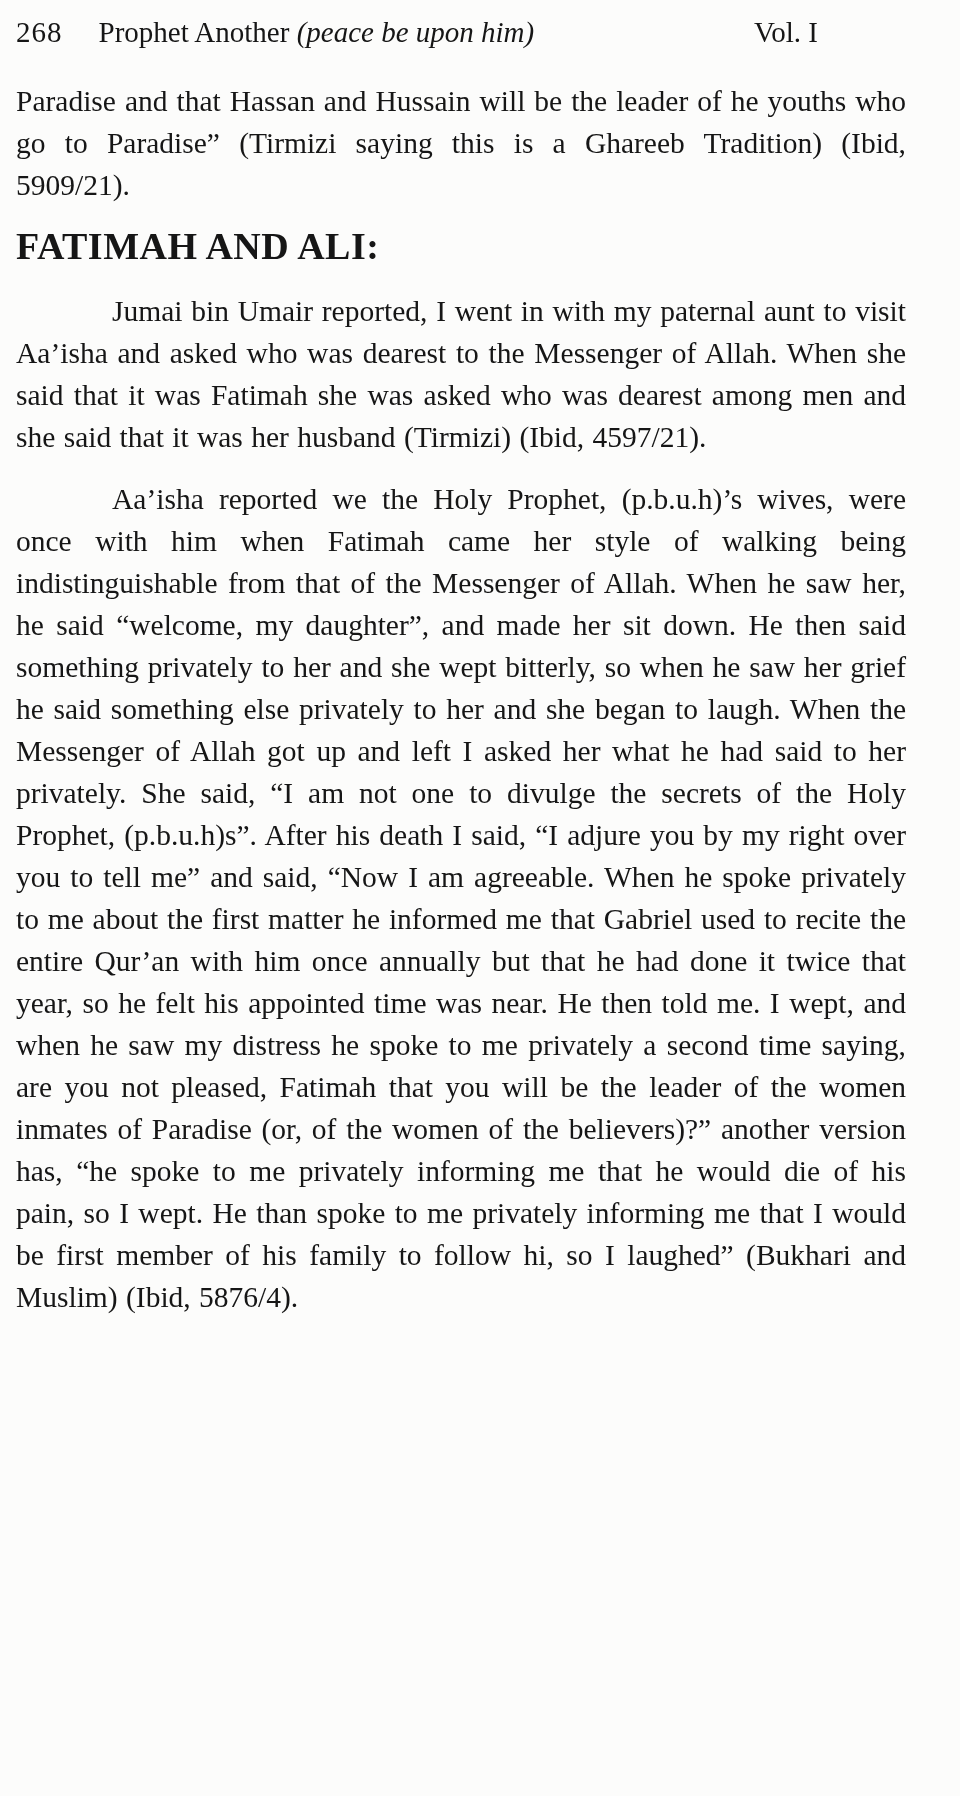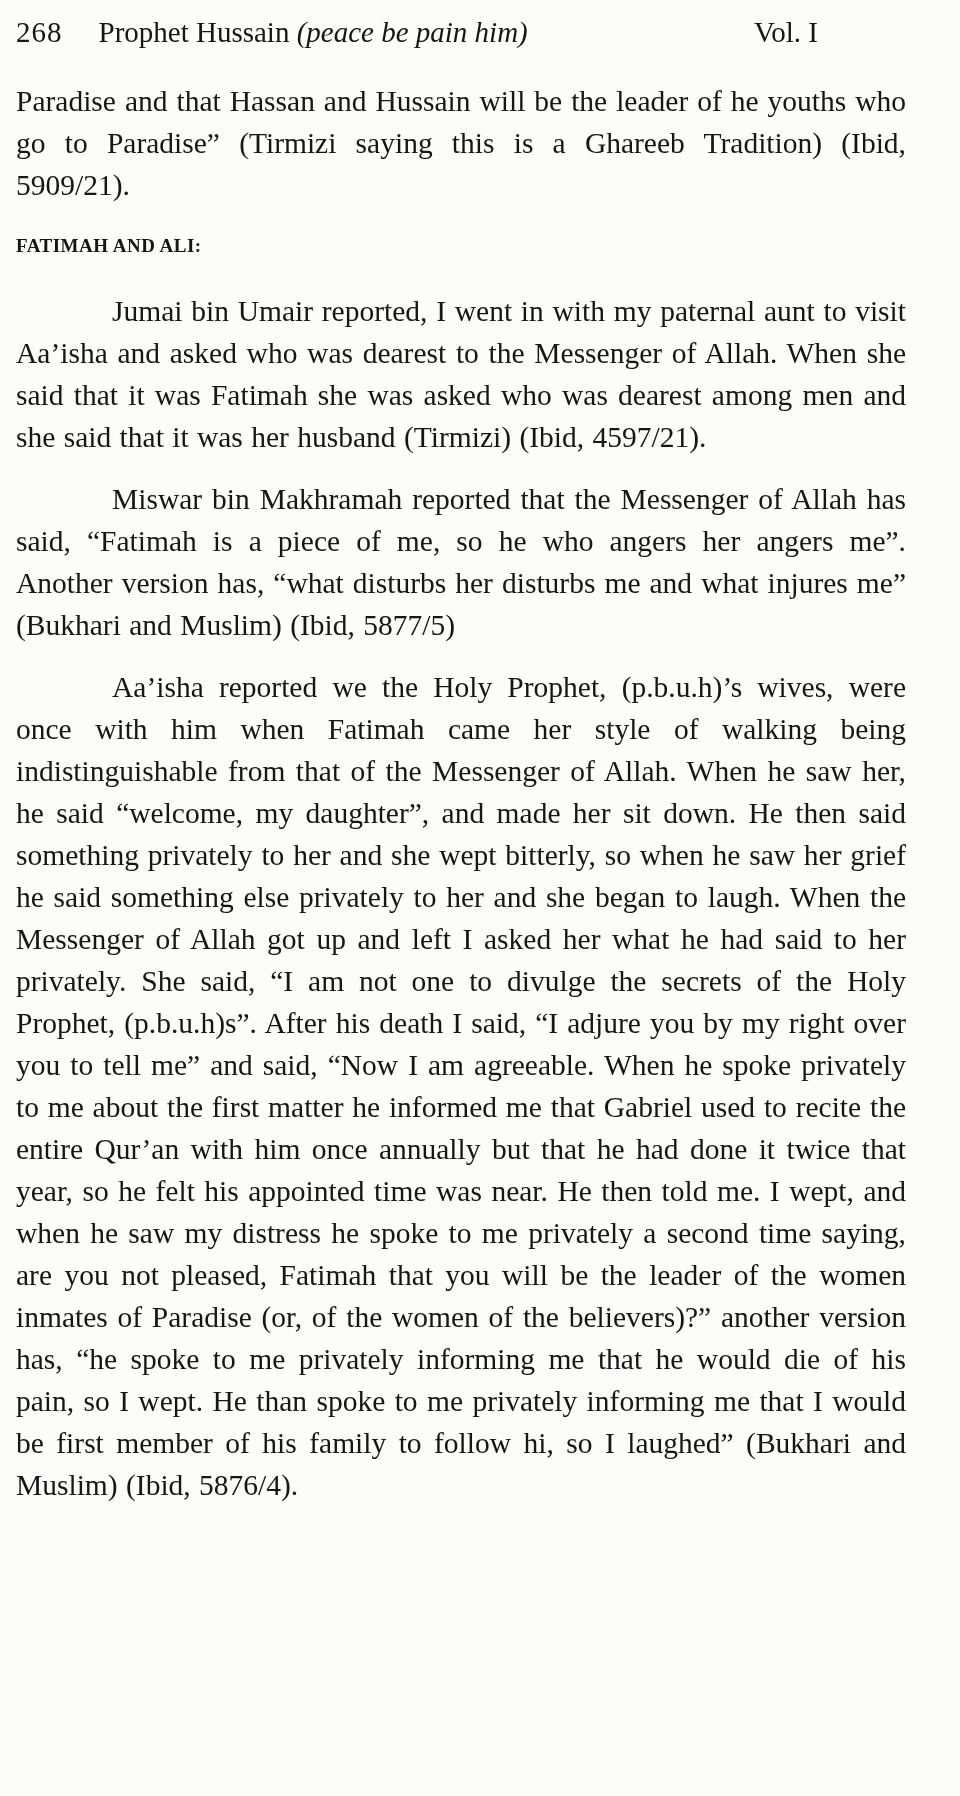--- a/index.html
+++ b/index.html
@@ -45,42 +45,41 @@
     font-size: 29.5px;
     line-height: 42px;
     text-align: justify;
     margin: 0 0 20px 0;
     word-spacing: 1px;
   }
   .para.indent {
     text-indent: 96px;
   }
   .heading {
-    font-size: 19px;
+    font-size: 38px;
     line-height: 40px;
     font-weight: bold;
     margin: 0 0 24px 0;
     letter-spacing: 0.5px;
   }
 </style>
 </head>
 <body>
 
 <div class="page">
 
   <div class="header">
     <span class="num">268</span>
-    <span class="title"><span>Prophet Hussain </span><i>(peace be pain him)</i></span>
+    <span class="title"><span>Prophet Another </span><i>(peace be upon him)</i></span>
     <span class="vol">Vol. I</span>
   </div>
 
   <p class="para">Paradise and that Hassan and Hussain will be the leader of he youths who go to Paradise” (Tirmizi saying this is a Ghareeb Tradition) (Ibid, 5909/21).</p>
 
   <h2 class="heading">FATIMAH AND ALI:</h2>
 
   <p class="para indent">Jumai bin Umair reported, I went in with my paternal aunt to visit Aa’isha and asked who was dearest to the Messenger of Allah. When she said that it was Fatimah she was asked who was dearest among men and she said that it was her husband (Tirmizi) (Ibid, 4597/21).</p>
 
 
-  <p class="para indent">Miswar bin Makhramah reported that the Messenger of Allah has said, “Fatimah is a piece of me, so he who angers her angers me”. Another version has, “what disturbs her disturbs me and what injures me” (Bukhari and Muslim) (Ibid, 5877/5)</p>
 
   <p class="para indent">Aa’isha reported we the Holy Prophet, (p.b.u.h)’s wives, were once with him when Fatimah came her style of walking being indistinguishable from that of the Messenger of Allah. When he saw her, he said “welcome, my daughter”, and made her sit down. He then said something privately to her and she wept bitterly, so when he saw her grief he said something else privately to her and she began to laugh. When the Messenger of Allah got up and left I asked her what he had said to her privately. She said, “I am not one to divulge the secrets of the Holy Prophet, (p.b.u.h)s”. After his death I said, “I adjure you by my right over you to tell me” and said, “Now I am agreeable. When he spoke privately to me about the first matter he informed me that Gabriel used to recite the entire Qur’an with him once annually but that he had done it twice that year, so he felt his appointed time was near. He then told me. I wept, and when he saw my distress he spoke to me privately a second time saying, are you not pleased, Fatimah that you will be the leader of the women inmates of Paradise (or, of the women of the believers)?” another version has, “he spoke to me privately informing me that he would die of his pain, so I wept. He than spoke to me privately informing me that I would be first member of his family to follow hi, so I laughed” (Bukhari and Muslim) (Ibid, 5876/4).</p>
 
 </div>
 
 </body></html>

